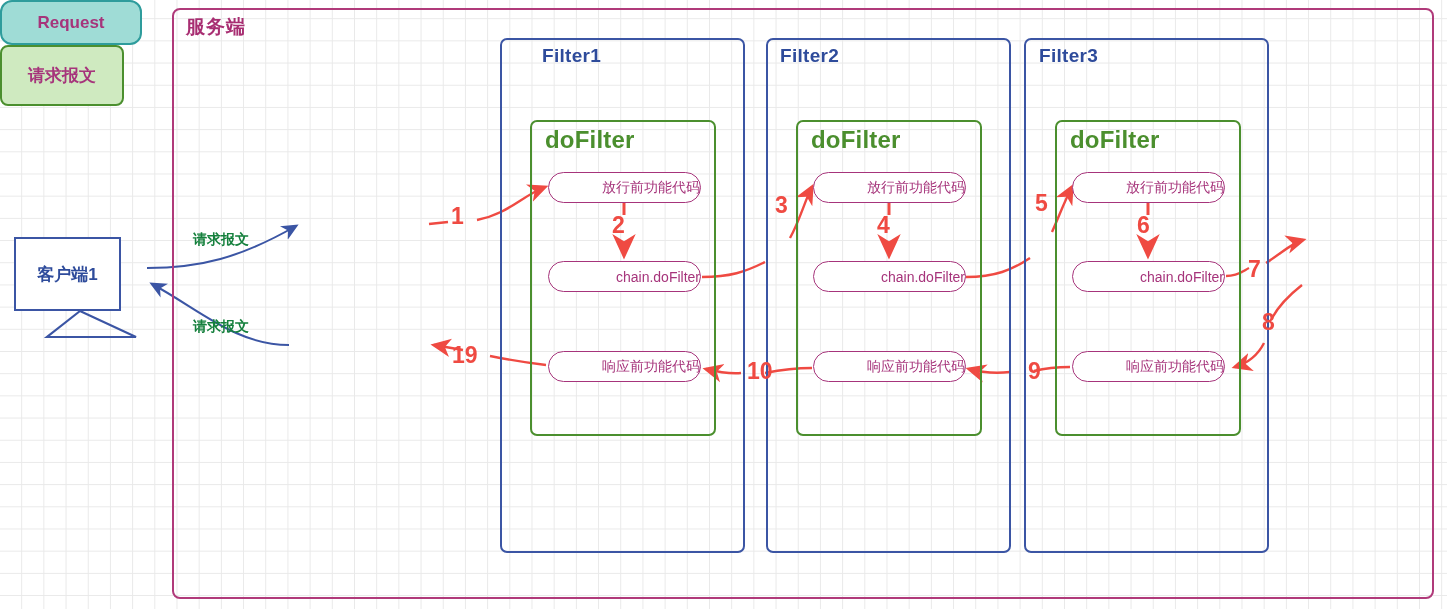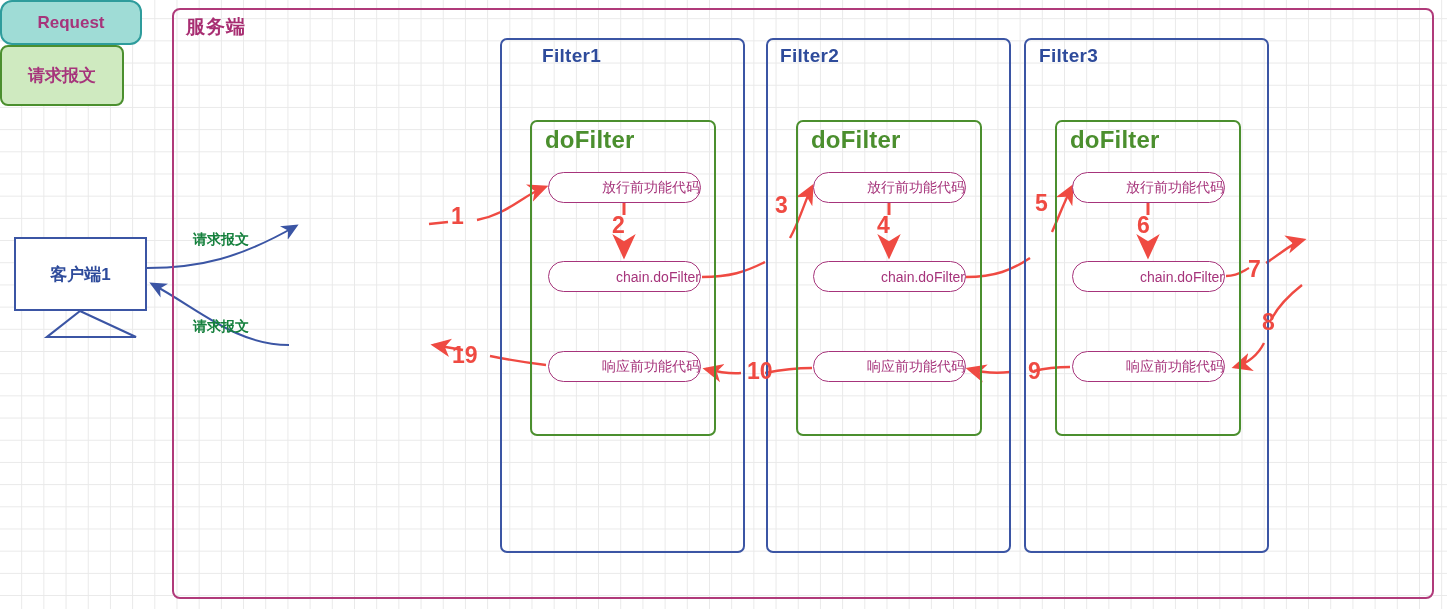--- a/index.html
+++ b/index.html
@@ -58,21 +58,21 @@
   .pill{
     position:absolute;box-sizing:border-box;
     border:1.8px solid #a6347b;border-radius:16px;background:#ffffff;
     height:31px;width:153px;
     display:flex;align-items:center;justify-content:flex-end;
     color:#a6347b;font-size:14px;
     white-space:nowrap;
   }
 
   .client-box{
-    left:14px;top:237px;width:133px;height:74px;
+    left:14px;top:237px;width:107px;height:74px;
     border:2.2px solid #3b55a4;background:#ffffff;
     display:flex;align-items:center;justify-content:center;
     color:#2e4b9b;font-size:17px;font-weight:bold;
   }
 
   .req-box{
     left:289px;top:205px;width:138px;height:41px;
     border:2.4px solid #2e9c9c;border-radius:12px;background:#9fdcd6;
     display:flex;align-items:center;justify-content:center;
     color:#a6347b;font-size:17px;font-weight:bold;

